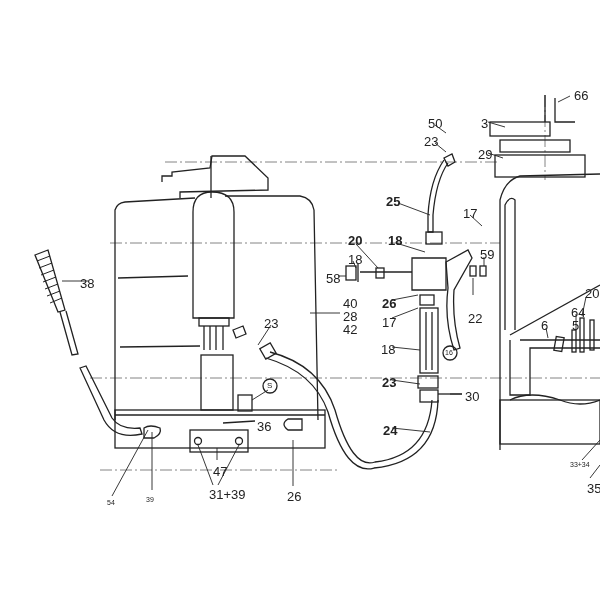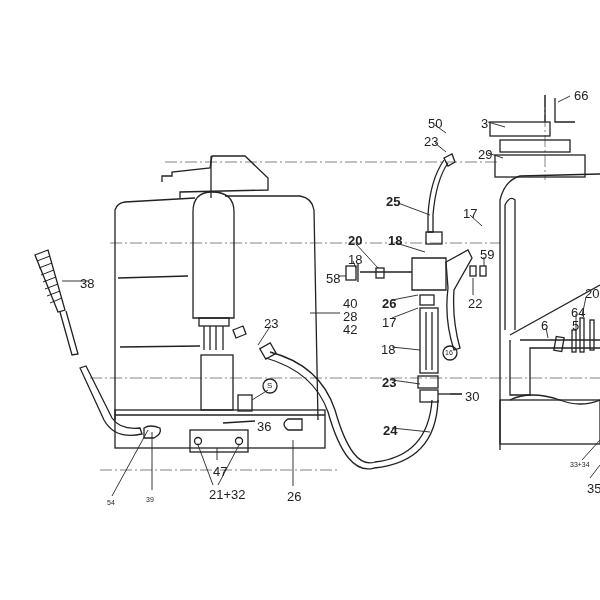--- a/index.html
+++ b/index.html
@@ -162,39 +162,39 @@
   <span class="lbl" style="left:428px;top:117px">50</span>
   <span class="lbl" style="left:424px;top:135px">23</span>
   <span class="lbl" style="left:478px;top:148px">29</span>
   <span class="lbl b" style="left:386px;top:195px">25</span>
   <span class="lbl" style="left:463px;top:207px">17</span>
   <span class="lbl b" style="left:348px;top:234px">20</span>
   <span class="lbl b" style="left:388px;top:234px">18</span>
   <span class="lbl" style="left:348px;top:253px">18</span>
   <span class="lbl" style="left:480px;top:248px">59</span>
   <span class="lbl" style="left:326px;top:272px">58</span>
-  <span class="lbl" style="left:468px;top:297px">22</span>
+  <span class="lbl" style="left:468px;top:312px">22</span>
   <span class="lbl" style="left:585px;top:287px">20</span>
   <span class="lbl b" style="left:382px;top:297px">26</span>
   <span class="lbl" style="left:343px;top:297px">40</span>
   <span class="lbl" style="left:343px;top:310px">28</span>
   <span class="lbl" style="left:343px;top:323px">42</span>
   <span class="lbl" style="left:382px;top:316px">17</span>
   <span class="lbl" style="left:571px;top:306px">64</span>
   <span class="lbl" style="left:264px;top:317px">23</span>
   <span class="lbl" style="left:541px;top:319px">6</span>
   <span class="lbl" style="left:572px;top:319px">5</span>
   <span class="lbl" style="left:381px;top:343px">18</span>
   <span class="lbl" style="left:445px;top:349px;font-size:7px">16</span>
   <span class="lbl" style="left:267px;top:382px;font-size:8px">S</span>
   <span class="lbl b" style="left:382px;top:376px">23</span>
   <span class="lbl" style="left:465px;top:390px">30</span>
   <span class="lbl" style="left:80px;top:277px">38</span>
   <span class="lbl" style="left:257px;top:420px">36</span>
   <span class="lbl b" style="left:383px;top:424px">24</span>
   <span class="lbl" style="left:213px;top:465px">47</span>
   <span class="lbl" style="left:570px;top:461px;font-size:7px">33+34</span>
-  <span class="lbl" style="left:209px;top:488px">21+32</span>
+  <span class="lbl" style="left:209px;top:488px">31+39</span>
   <span class="lbl" style="left:287px;top:490px">26</span>
   <span class="lbl" style="left:587px;top:482px">35</span>
   <span class="lbl" style="left:107px;top:499px;font-size:7px">54</span>
   <span class="lbl" style="left:146px;top:496px;font-size:7px">39</span>
 </div>
 
 </body></html>

